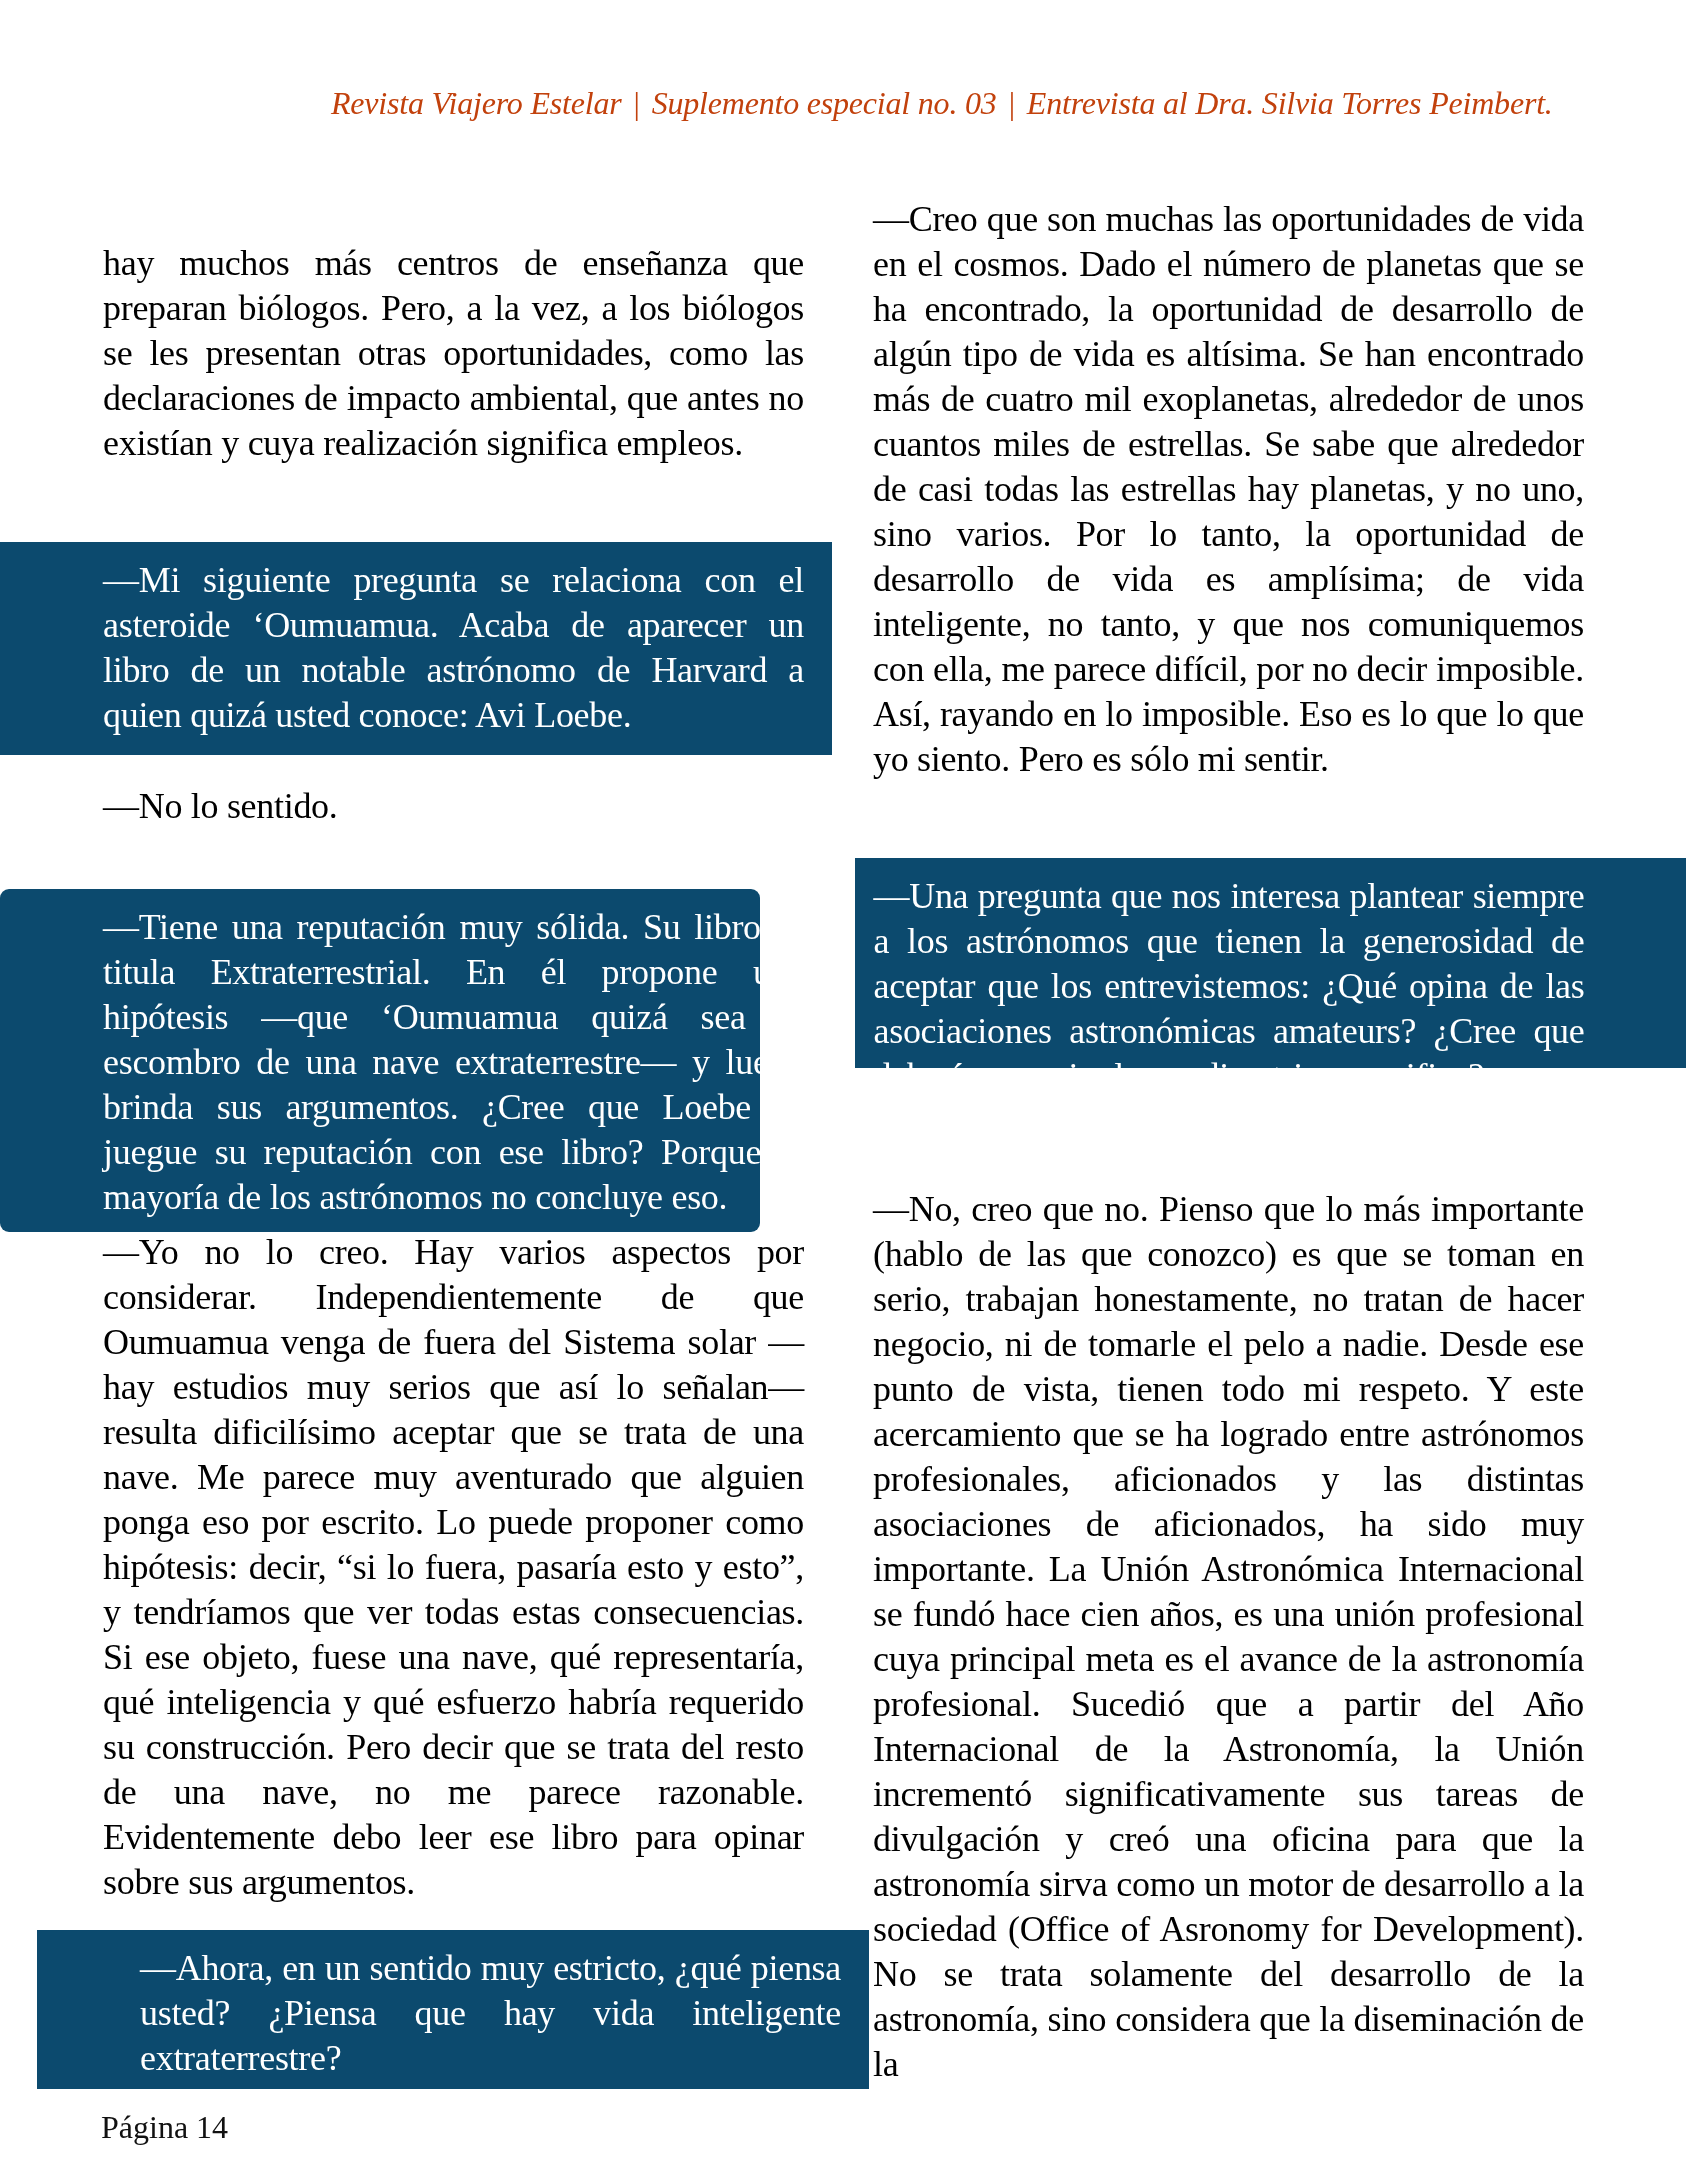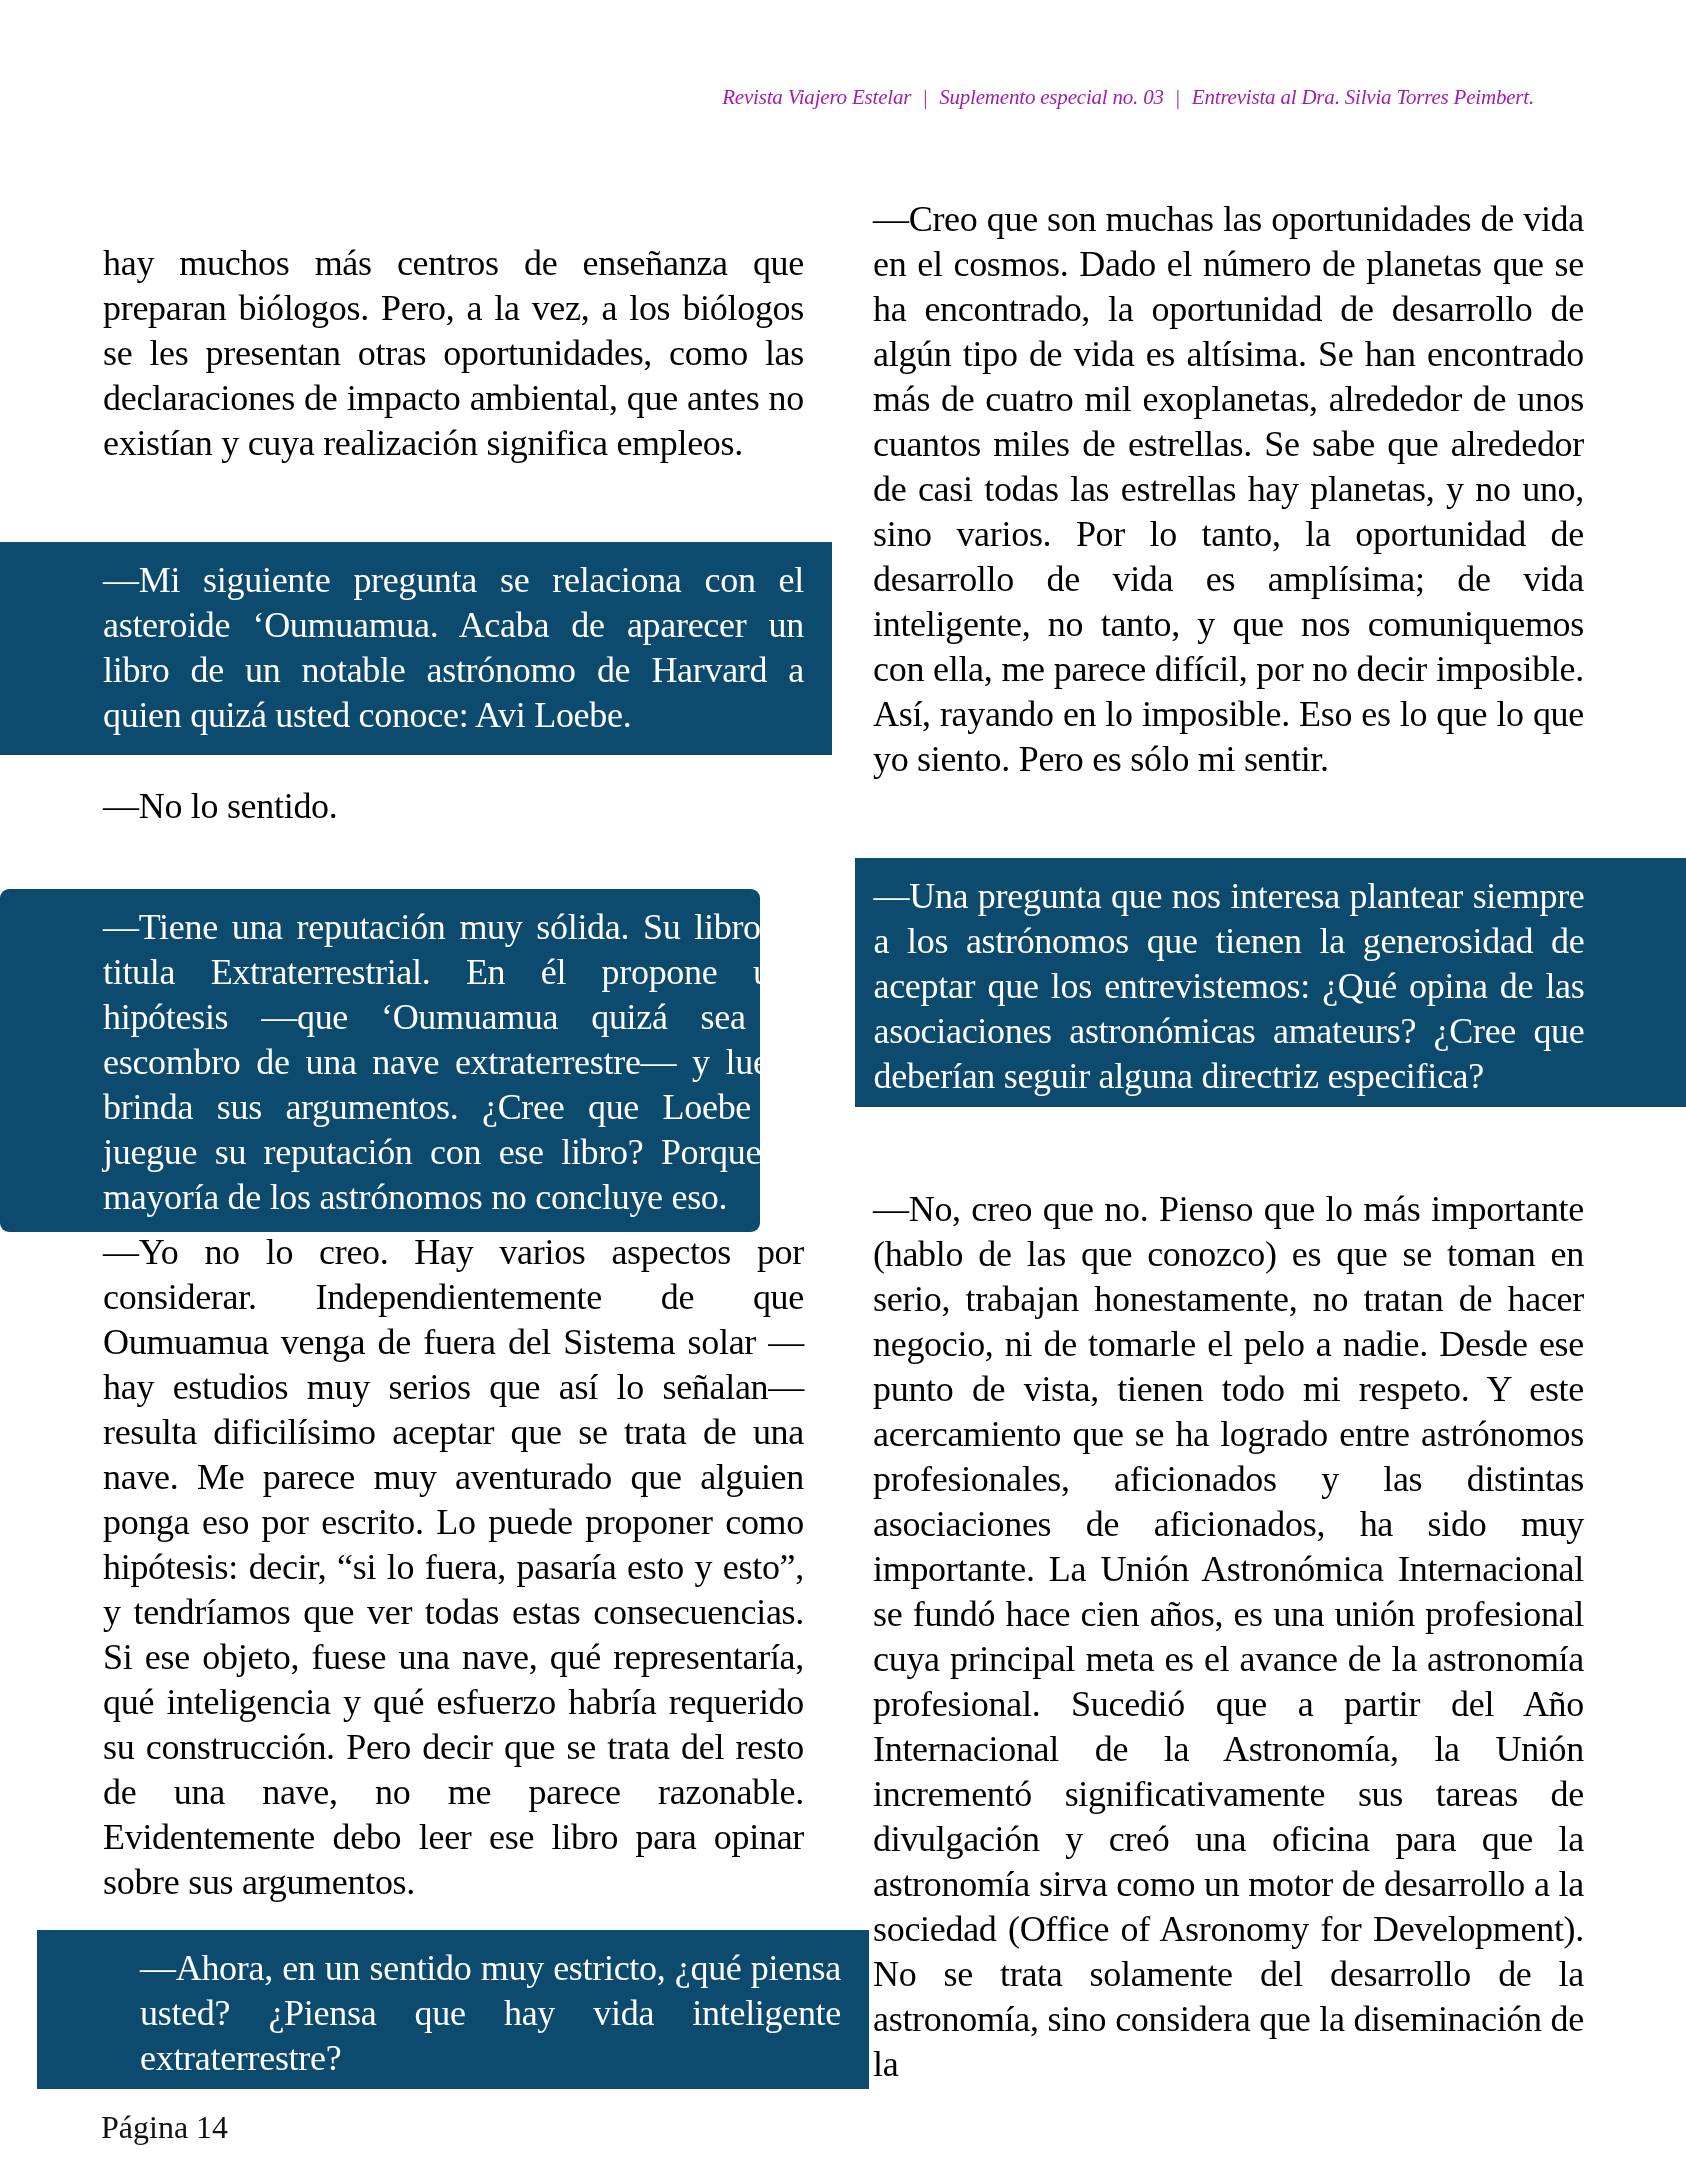--- a/index.html
+++ b/index.html
@@ -1,19 +1,19 @@
 <!DOCTYPE html>
 <html style="font-size:10.6px"><head>
 <meta charset="utf-8">
 <style>
   html, body { margin: 0; padding: 0; background: #ffffff; }
   body { width: 1687px; height: 2183px; position: relative; overflow: hidden;
          font-family: "Liberation Serif", "DejaVu Serif", serif; color: #000; }
   .header { position: absolute; top: 85px; right: 153px; left: 331px;
-            text-align: right; font-style: italic; font-size: 21px; color: #a21caf;
+            text-align: right; font-style: italic; font-size: 32px; color: #c2410c;
             letter-spacing: -0.2px; white-space: nowrap; }
   .header .sep { display: inline-block; margin: 0 12px; font-style: normal; }
   .p { position: absolute; font-size: 36px; line-height: 45px; text-align: justify;
        text-align-last: left; hyphens: none; letter-spacing: -0.3px; }
   .box { position: absolute; background: #0c4a6e; }
   .box .p { color: #fff; }
   .footer { position: absolute; left: 101px; top: 2109px; font-size: 32px; color: #111; text-align: center; }
 </style>
 </head>
 <body>
@@ -38,21 +38,21 @@
   <div class="p" style="left:103px; top:1230px; width:701px;">—Yo no lo creo. Hay varios aspectos por considerar. Independientemente de que Oumuamua venga de fuera del Sistema solar —hay estudios muy serios que así lo señalan— resulta dificilísimo aceptar que se trata de una nave. Me parece muy aventurado que alguien ponga eso por escrito. Lo puede proponer como hipótesis: decir, “si lo fuera, pasaría esto y esto”, y tendríamos que ver todas estas consecuencias. Si ese objeto, fuese una nave, qué representaría, qué inteligencia y qué esfuerzo habría requerido su construcción. Pero decir que se trata del resto de una nave, no me parece razonable. Evidentemente debo leer ese libro para opinar sobre sus argumentos.</div>
 
   <div class="box" style="left:0; top:1930px; width:832px; height:159px;margin-left:37px;">
     <div class="p" style="left:103px; top:16px; width:701px;">—Ahora, en un sentido muy estricto, ¿qué piensa usted? ¿Piensa que hay vida inteligente extraterrestre?</div>
   </div>
 </div>
 
 <div>
   <div class="p" style="left:873px; top:197px; width:711px;">—Creo que son muchas las oportunidades de vida en el cosmos. Dado el número de planetas que se ha encontrado, la oportunidad de desarrollo de algún tipo de vida es altísima. Se han encontrado más de cuatro mil exoplanetas, alrededor de unos cuantos miles de estrellas. Se sabe que alrededor de casi todas las estrellas hay planetas, y no uno, sino varios. Por lo tanto, la oportunidad de desarrollo de vida es amplísima; de vida inteligente, no tanto, y que nos comuniquemos con ella, me parece difícil, por no decir imposible. Así, rayando en lo imposible. Eso es lo que lo que yo siento. Pero es sólo mi sentir.</div>
 
-  <div class="box" style="left:855px; top:858px; width:832px; height:249px;">
+  <div class="box" style="left:855px; top:858px; width:832px; height:210px;">
     <div class="p" style="left:18.5px; top:16px; width:711px;">—Una pregunta que nos interesa plantear siempre a los astrónomos que tienen la generosidad de aceptar que los entrevistemos: ¿Qué opina de las asociaciones astronómicas amateurs? ¿Cree que deberían seguir alguna directriz especifica?</div>
   </div>
 
   <div class="p" style="left:873px; top:1187px; width:711px;">—No, creo que no. Pienso que lo más importante (hablo de las que conozco) es que se toman en serio, trabajan honestamente, no tratan de hacer negocio, ni de tomarle el pelo a nadie. Desde ese punto de vista, tienen todo mi respeto. Y este acercamiento que se ha logrado entre astrónomos profesionales, aficionados y las distintas asociaciones de aficionados, ha sido muy importante. La Unión Astronómica Internacional se fundó hace cien años, es una unión profesional cuya principal meta es el avance de la astronomía profesional. Sucedió que a partir del Año Internacional de la Astronomía, la Unión incrementó significativamente sus tareas de divulgación y creó una oficina para que la astronomía sirva como un motor de desarrollo a la sociedad (Office of Asronomy for Development). No se trata solamente del desarrollo de la astronomía, sino considera que la diseminación de la</div>
 </div>
 
 <div class="footer">Página 14</div>
 
 
 </body></html>

